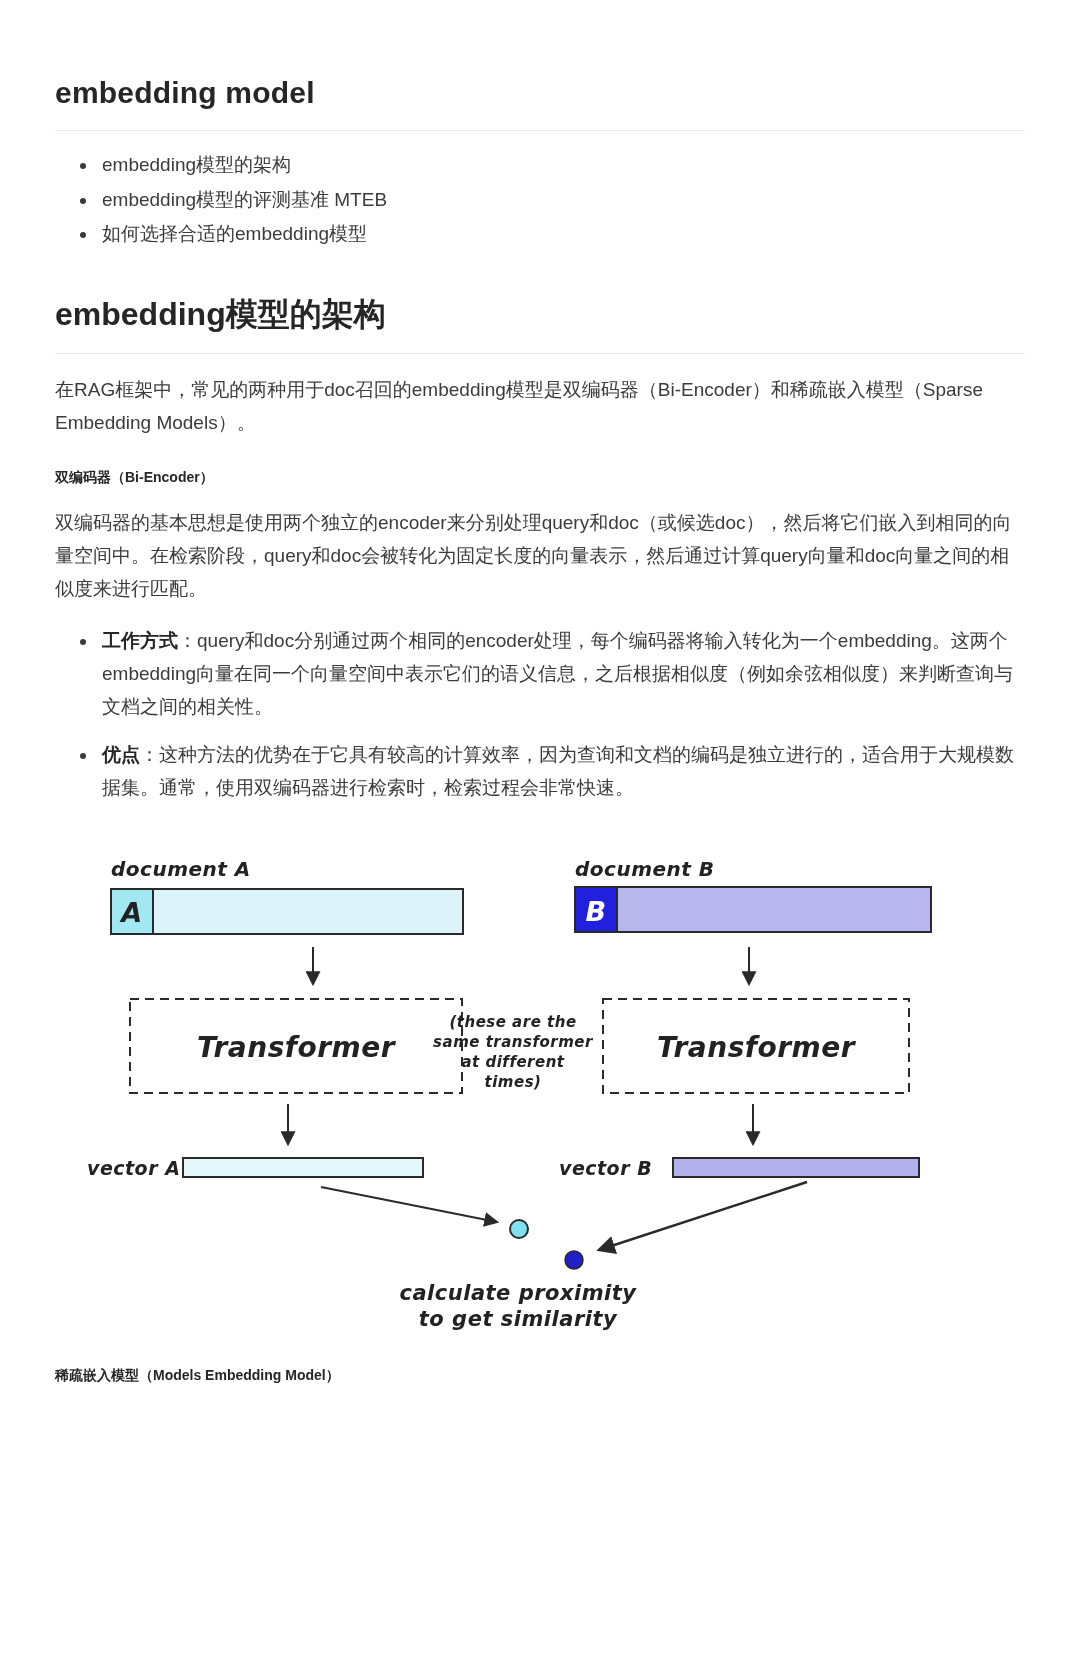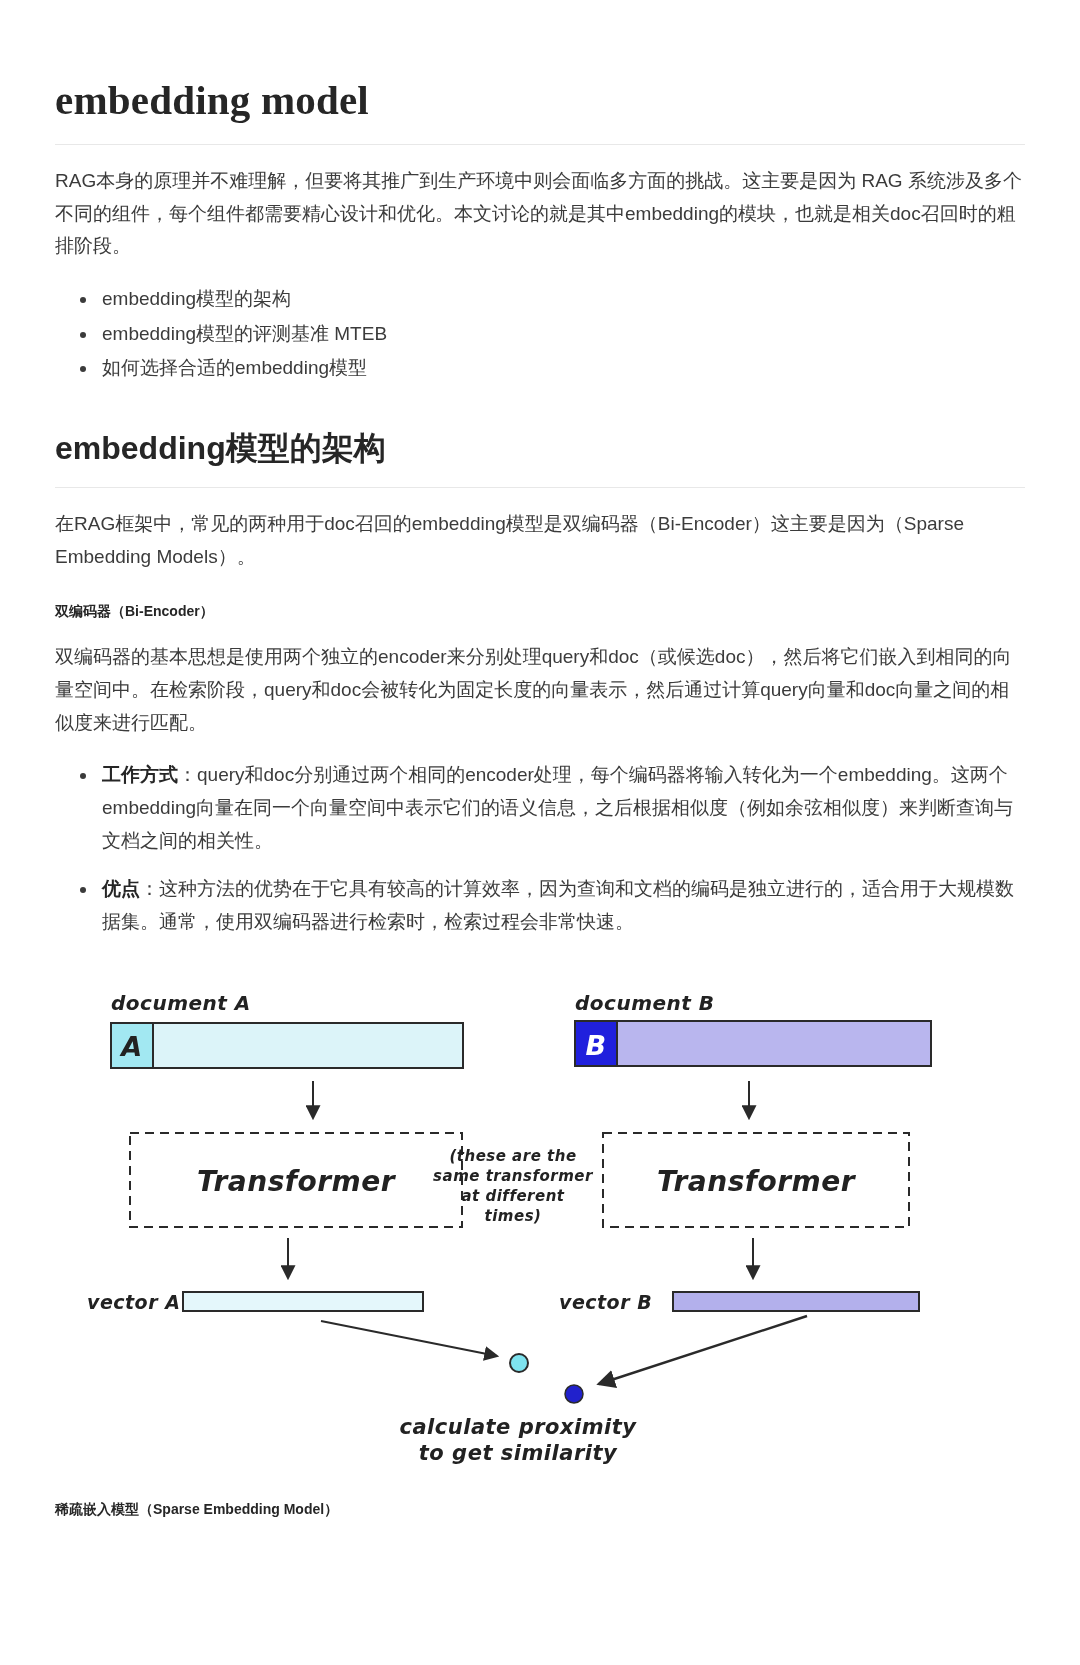--- a/index.html
+++ b/index.html
@@ -4,25 +4,24 @@
 <style>
   * { box-sizing: border-box; }
   html, body { margin: 0; padding: 0; background: #ffffff; }
   body {
     width: 1080px; min-height: 1665px;
     font-family: "Liberation Sans", "DejaVu Sans", sans-serif;
     color: #3b3b3b;
   }
   .content { padding: 52px 55px 40px 55px; }
   h1.title {
-    font-size: 41px; font-weight: 700; color: #262626;
+    font-size: 30px; font-weight: 700; color: #262626;
     margin: 24px 0 0 0; padding-bottom: 20px;
     border-bottom: 1px solid #e8e8e8;
     letter-spacing: 0.2px;
-    font-family: Liberation Serif, serif;
   }
   h2.section {
     font-size: 32px; font-weight: 700; color: #262626;
     margin: 42px 0 8px 0; padding-bottom: 16px;
     border-bottom: 1px solid #e8e8e8;
   }
   h4.sub {
     font-size: 14px; font-weight: 700; color: #262626;
     margin: 30px 0 0 0;
   }
@@ -44,31 +43,30 @@
     letter-spacing: 0.5px;
   }
 </style>
 </head>
 <body>
 
 <div class="content">
 
   <h1 class="title">embedding model</h1>
 
-  <p class="para">RAG本身的原理并不难理解，但要将其推广到生产环境中则会面临多方面的挑战。这主要是因为 RAG 系统涉及多个不同的组件，每个组件都需要精心设计和优化。本文讨论的就是其中embedding的模块，也就是相关doc召回时的粗排阶段。</p>
 
   <ul class="bullets tight">
     <li>embedding模型的架构</li>
     <li>embedding模型的评测基准 MTEB</li>
     <li>如何选择合适的embedding模型</li>
   </ul>
 
   <h2 class="section">embedding模型的架构</h2>
 
-  <p class="para">在RAG框架中，常见的两种用于doc召回的embedding模型是双编码器（Bi-Encoder）这主要是因为（Sparse Embedding Models）。</p>
+  <p class="para">在RAG框架中，常见的两种用于doc召回的embedding模型是双编码器（Bi-Encoder）和稀疏嵌入模型（Sparse Embedding Models）。</p>
 
   <h4 class="sub">双编码器（Bi-Encoder）</h4>
 
   <p class="para">双编码器的基本思想是使用两个独立的encoder来分别处理query和doc（或候选doc），然后将它们嵌入到相同的向量空间中。在检索阶段，query和doc会被转化为固定长度的向量表示，然后通过计算query向量和doc向量之间的相似度来进行匹配。</p>
 
   <ul class="bullets">
     <li><strong>工作方式</strong><span>：query和doc分别通过两个相同的encoder处理，每个编码器将输入转化为一个embedding。这两个embedding向量在同一个向量空间中表示它们的语义信息，之后根据相似度（例如余弦相似度）来判断查询与文档之间的相关性。</span></li>
     <li><strong>优点</strong><span>：这种方法的优势在于它具有较高的计算效率，因为查询和文档的编码是独立进行的，适合用于大规模数据集。通常，使用双编码器进行检索时，检索过程会非常快速。</span></li>
   </ul>
 
@@ -119,16 +117,16 @@
       <line x1="752" y1="331" x2="544" y2="399" stroke="#2a2a2a" stroke-width="2.5" marker-end="url(#arr)"></line>
 
       <circle cx="464" cy="378" r="9" stroke="#2a2a2a" stroke-width="2" fill="#7ee3ef"></circle>
       <circle cx="519" cy="409" r="9" stroke="#2a2a2a" stroke-width="1.5" fill="#2121cc"></circle>
 
       <text class="hand" x="463" y="449" font-size="21" text-anchor="middle">calculate proximity</text>
       <text class="hand" x="463" y="475" font-size="21" text-anchor="middle">to get similarity</text>
     </svg>
   </div>
 
-  <h4 class="sub">稀疏嵌入模型（Sparse Embedding Model）</h4>
+  <h4 class="sub">稀疏嵌入模型（Models Embedding Model）</h4>
 
 
 </div>
 
 </body></html>

